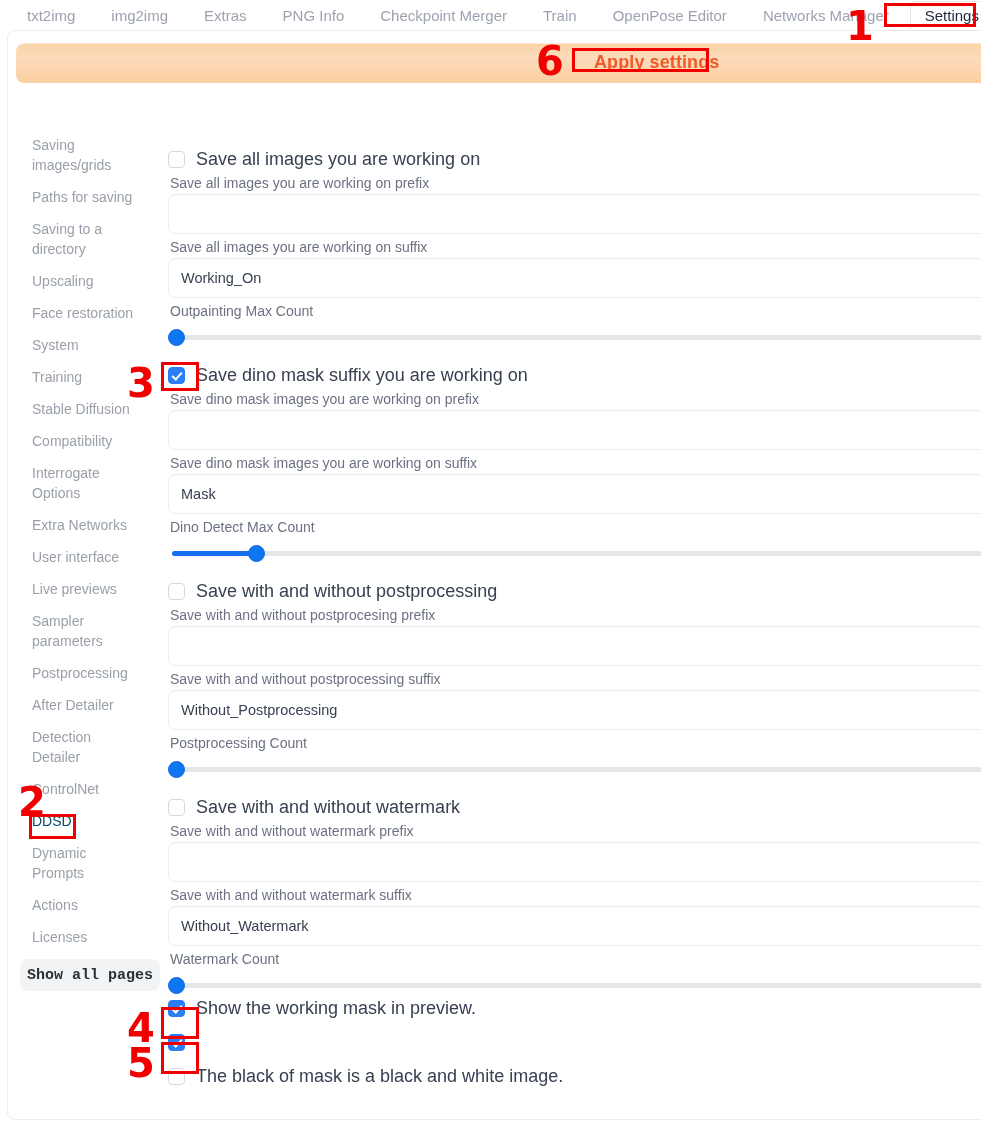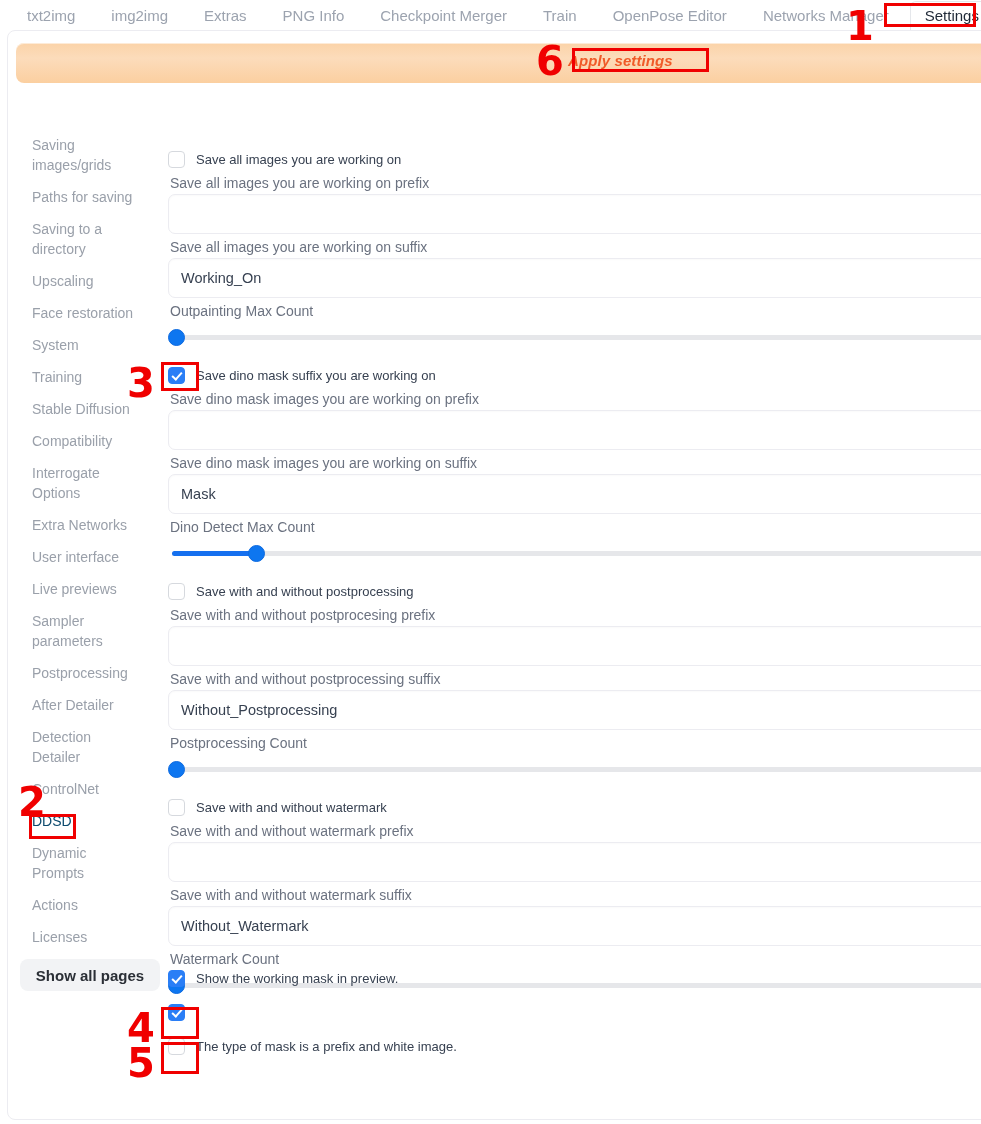--- a/index.html
+++ b/index.html
@@ -49,25 +49,24 @@
   
   .applybar {
     position: absolute; top: 43px; left: 16px;
     width: 1032px; height: 40px;
     border-radius: 8px;
     background: linear-gradient(180deg,#fbd3a8 0%, #fcdcbb 38%, #fbcfa0 100%);
     box-shadow: inset 0 1px 0 rgba(255,255,255,.55);
     cursor: pointer;
   }
   .applybar-label {
-    position: absolute; left: 568px; top: 52px;
-    font-size: 15px; font-weight: 700; color: #f05a28;
+    position: absolute; left: 594px; top: 52px;
+    font-size: 18px; font-weight: 700; color: #f05a28;
     letter-spacing: .1px;
     cursor: pointer;
-    font-style: italic;
   }
 
   
   .sidebar {
     position: absolute; left: 12px; top: 135px;
     width: 150px;
   }
   .side-item {
     color: #9aa0aa; font-size: 14px;
     line-height: 20px;
@@ -78,20 +77,21 @@
   }
   .side-item.active { color: #0c4a6e; }
   .showall {
     margin-top: 6px; margin-left: 8px;
     width: 140px; height: 32px;
     background: #f2f3f5;
     border-radius: 8px;
     display: flex; align-items: center; justify-content: center;
     font-size: 15px; font-weight: 700; color: #2b2f36;
     cursor: pointer;
+    font-family: Liberation Mono, monospace;
   }
 
   
   .form { position: absolute; left: 168px; top: 148px; width: 900px; }
 
   .cbrow { display: flex; align-items: center; height: 22px; margin-bottom: 4px; }
   .cbox {
     width: 17px; height: 17px; min-width: 17px;
     border: 1px solid #d6d9de; border-radius: 4px;
     background: #fff; cursor: pointer;
@@ -101,21 +101,21 @@
     background: #2a7ef6; border-color: #2a7ef6;
   }
   .cbox.checked::after {
     content: "";
     position: absolute; left: 5px; top: 2px;
     width: 4px; height: 8px;
     border: solid #fff; border-width: 0 2px 2px 0;
     transform: rotate(42deg);
   }
   .cblabel {
-    margin-left: 11px; font-size: 13px; color: #374151;
+    margin-left: 11px; font-size: 18px; color: #374151;
     cursor: pointer; white-space: nowrap;
   }
 
   .fieldlabel {
     font-size: 14px; color: #6b7280;
     margin: 5px 0 3px 2px; white-space: nowrap;
   }
   .textbox {
     width: 885px; height: 40px;
     border: 1px solid #ececf1;
@@ -143,21 +143,21 @@
   }
   .thumb {
     position: absolute; top: 3px;
     width: 17px; height: 17px; border-radius: 50%;
     background: #0d76f0; border: 1px solid #0d6ae0;
   }
 
   .blockgap { height: 14px; }
 
   
-  .bottomchecks { position: absolute; left: 168px; top: 961px; }
+  .bottomchecks { position: absolute; left: 168px; top: 991px; }
   .bottomchecks .cbrow { height: 34px; margin-bottom: 0; }
 
   
   .annot-num {
     position: absolute;
     color: #f00000; font-weight: 700;
     font-family: "DejaVu Sans", sans-serif;
     line-height: 1;
     user-select: none;
   }
@@ -287,21 +287,21 @@
   <div class="bottomchecks" id="bottomchecks">
       <div class="cbrow">
         <span class="cbox checked"></span>
         <span class="cblabel">Show the working mask in preview.</span>
       </div>
       <div class="cbrow">
         <span class="cbox checked"></span>
       </div>
       <div class="cbrow">
         <span class="cbox"></span>
-        <span class="cblabel">The type of mask is a prefix and white image.</span>
+        <span class="cblabel">The black of mask is a black and white image.</span>
       </div>
     </div>
 
   <div class="annot-num" style="left:846px; top:6px; font-size:40px;">1</div>
   <div class="annot-box" style="left:884px; top:3px; width:92px; height:24px;"></div>
 
   <div class="annot-num" style="left:536px; top:41px; font-size:40px;">6</div>
   <div class="annot-box" style="left:572px; top:48px; width:137px; height:24px;"></div>
 
   <div class="annot-num" style="left:18px; top:782px; font-size:40px;">2</div>

